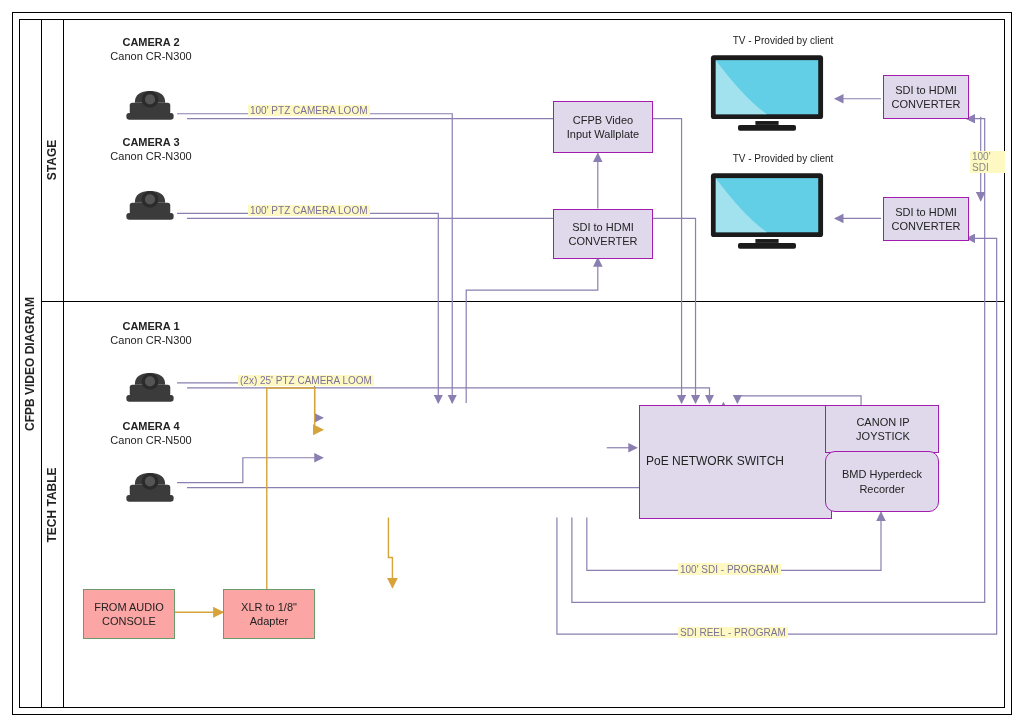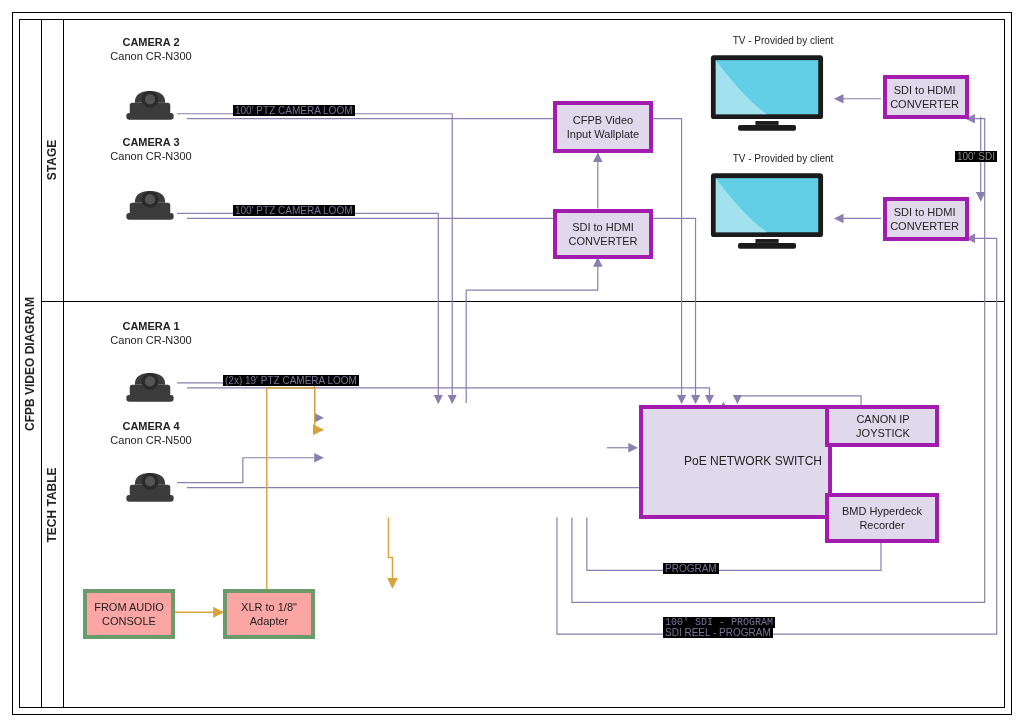--- a/index.html
+++ b/index.html
@@ -59,25 +59,25 @@
   }
   .hline {
     position: absolute;
     left: 0; right: 0;
     border-top: 1.5px solid #000;
   }
 
   .box {
     position: absolute;
     box-sizing: border-box;
-    border: 4px solid #a21caf;
+    border: 1px solid #a21caf;
     background: #e0d9ec;
     display: flex;
     align-items: center;
-    justify-content: flex-end;
+    justify-content: flex-start;
     text-align: center;
     padding: 4px 6px;
     font-size: 11px;
     line-height: 1.3;
   }
   .box.green { background: #fca5a5; border-color: #6b9b6b; }
   .box.yellow { background: #fbefc7; border-color: #d1b24a; }
 
   .cam-label {
     position: absolute;
@@ -92,22 +92,23 @@
     position: absolute;
     font-size: 10px;
     text-align: center;
     width: 160px;
   }
 
   .wire-label {
     position: absolute;
     font-size: 10px;
     color: #7b7297;
-    background: #000000;
+    background: #fef9c3;
     padding: 0 2px;
+    margin-left: 15px;
   }
   .wire-label.gray { color: #888; }
 
   svg.connections {
     position: absolute;
     left: 0; top: 0;
     width: 100%;
     height: 100%;
     pointer-events: none;
   }
@@ -286,37 +287,37 @@
           <g fill="#3b3b3b">
             <rect x="8" y="40" width="48" height="14" rx="3"></rect>
             <path d="M14 40 q0 -14 18 -14 q18 0 18 14 z"></path>
             <circle cx="32" cy="36" r="10" fill="#2b2b2b"></circle>
             <circle cx="32" cy="36" r="6" fill="#555"></circle>
             <rect x="4" y="52" width="56" height="8" rx="3"></rect>
           </g>
         </svg>
     </div>
 
-    <div class="wire-label" style="left:160px; top:356px;">(2x) 19' PTZ CAMERA LOOM</div>
+    <div class="wire-label" style="left:160px; top:356px;">(2x) 25' PTZ CAMERA LOOM</div>
 
     <div class="box" style="left:576px; top:386px; width:193px; height:114px; font-size:12px;">
       <span>PoE NETWORK SWITCH</span>
     </div>
-    <div class="box" style="left:762px; top:386px; width:114px; height:42px;padding-left:8px;">
+    <div class="box" style="left:762px; top:386px; width:114px; height:48px;padding-left:8px;">
       <span>CANON IP JOYSTICK</span>
     </div>
-    <div class="box" style="left:762px; top:474px; width:114px; height:50px;">
+    <div class="box" style="left:762px; top:432px; width:114px; height:61px;border-radius:10px;">
       <span>BMD Hyperdeck Recorder</span>
     </div>
 
     <div class="box green" style="left:20px; top:570px; width:92px; height:50px;">
       <span>FROM AUDIO CONSOLE</span>
     </div>
     <div class="box green" style="left:160px; top:570px; width:92px; height:50px;">
       <span>XLR to 1/8" Adapter</span>
     </div>
 
     <div class="wire-label" style="left:600px; top:544px;">PROGRAM</div>
-    <div class="wire-label" style="left:600px; top:598px;font-family:Liberation Mono, monospace;">100' SDI - PROGRAM</div>
+    <div class="wire-label" style="left:600px; top:545px;">100' SDI - PROGRAM</div>
     <div class="wire-label" style="left:600px; top:608px;">SDI REEL - PROGRAM</div>
 
   </div>
 </div>
 
 </body></html>

